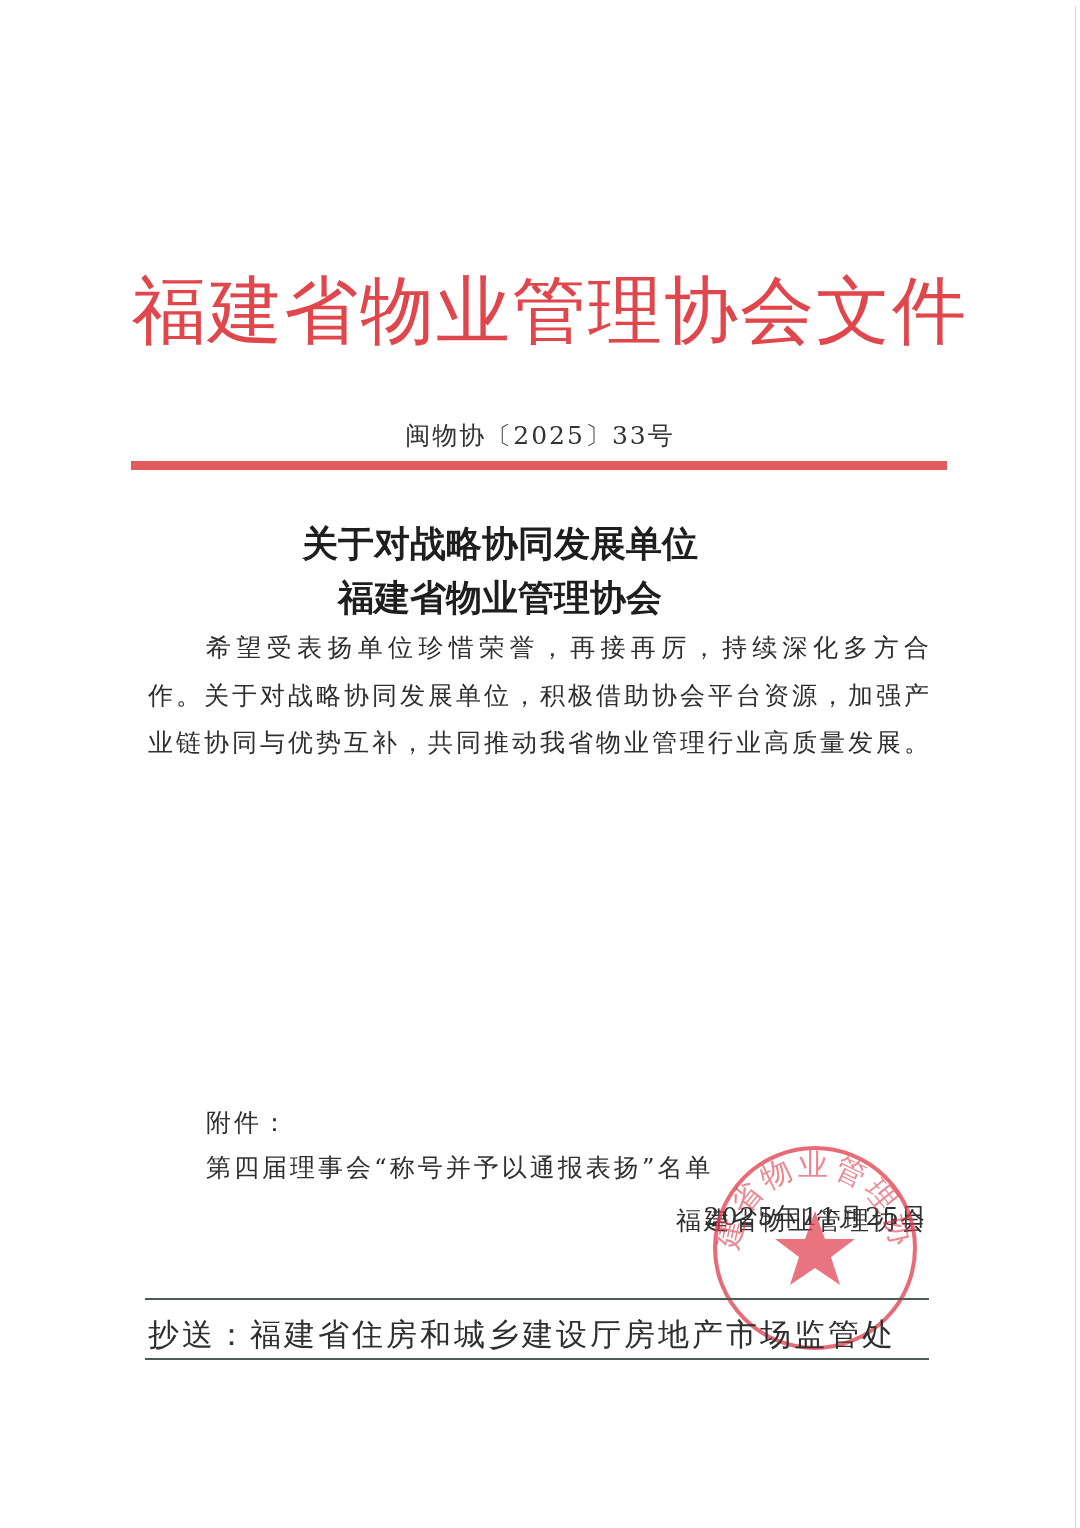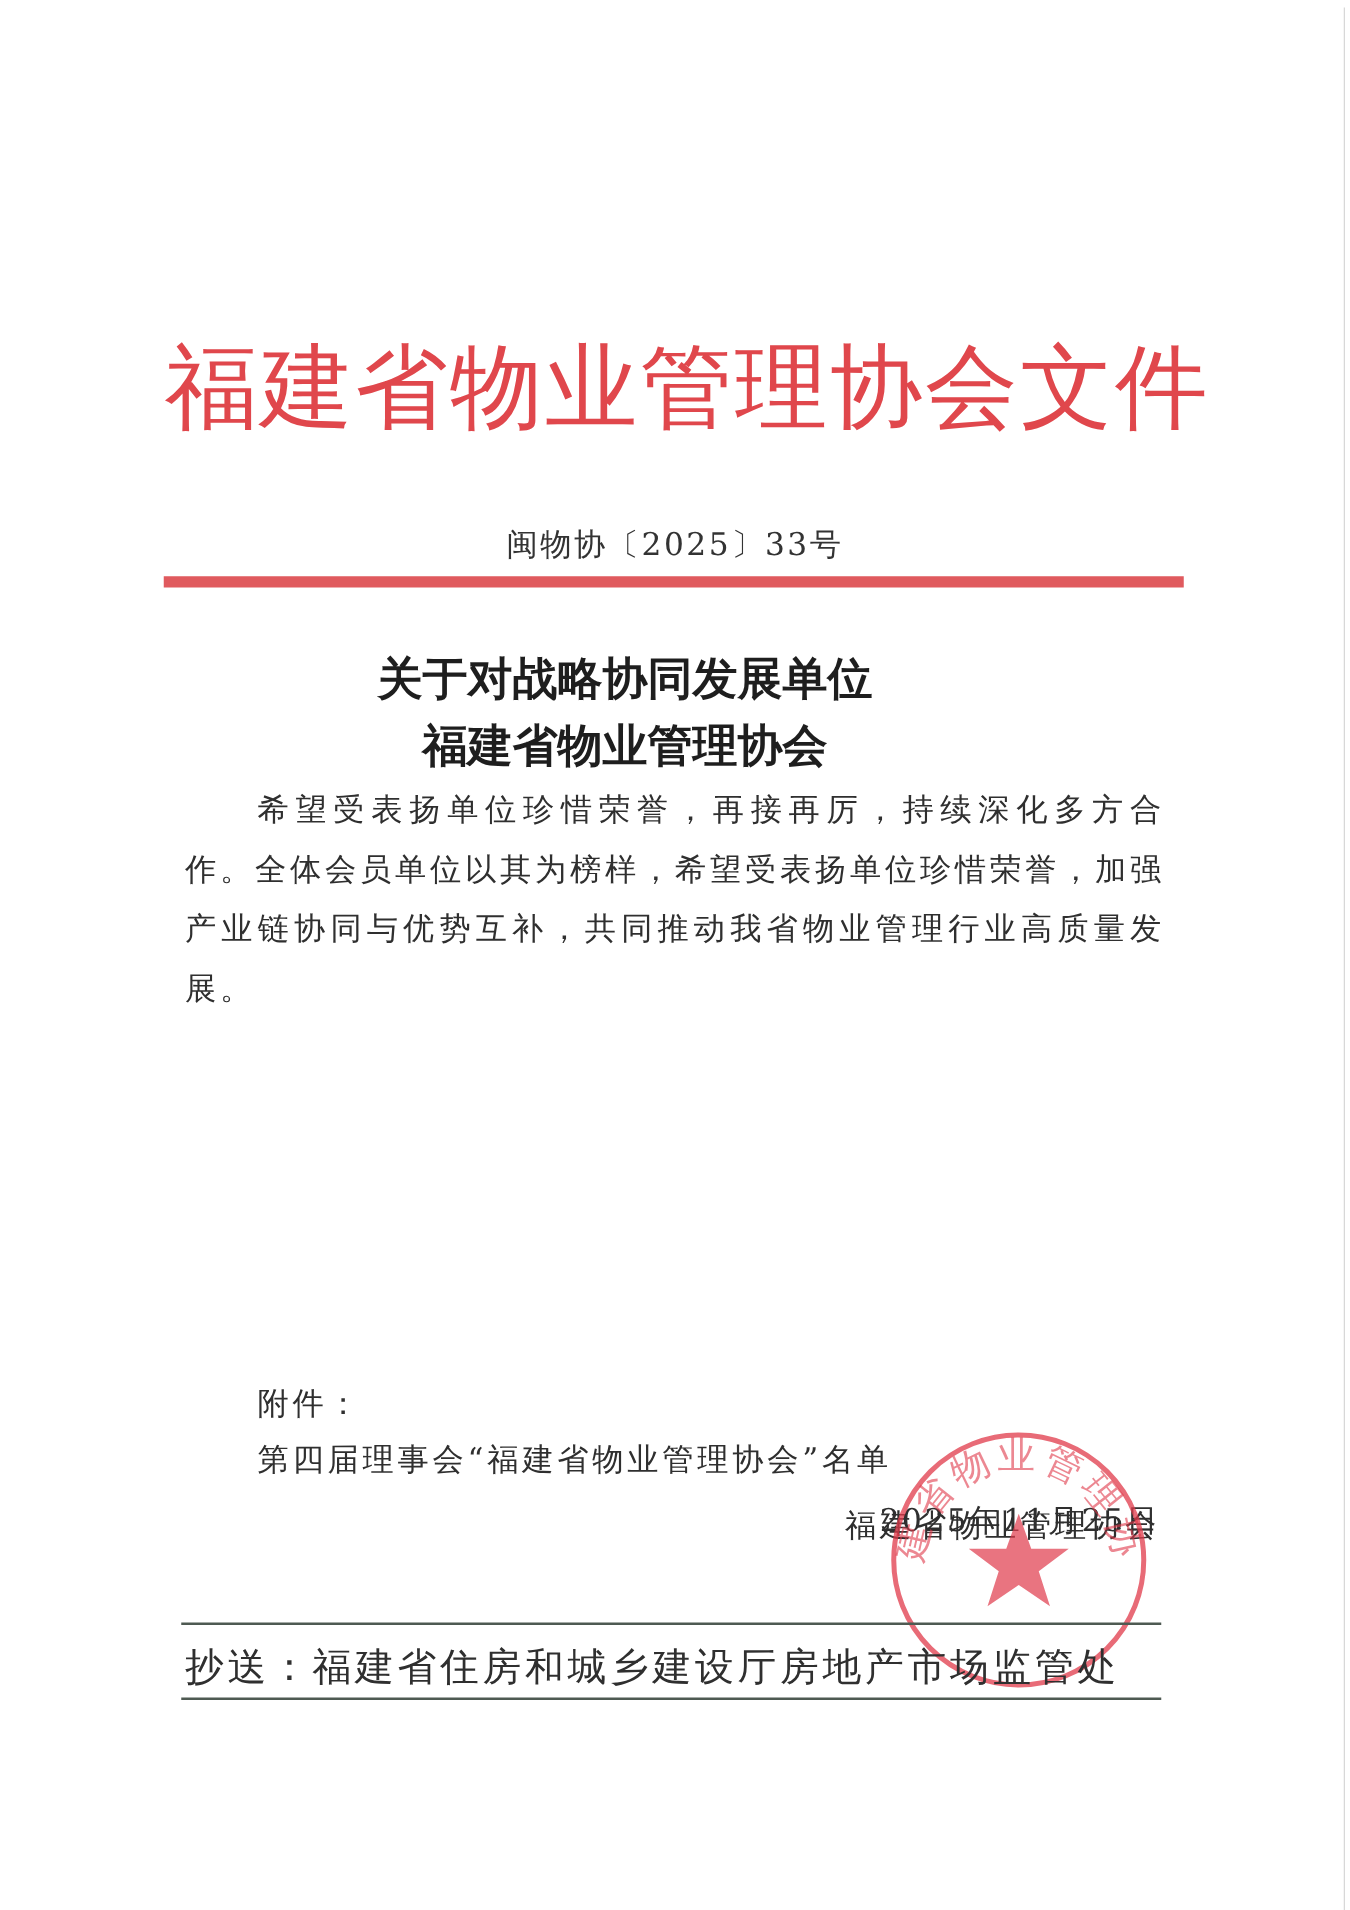--- a/index.html
+++ b/index.html
@@ -96,25 +96,25 @@
 <div class="doc-number">闽物协〔2025〕33号</div>
 
 <div class="red-rule"></div>
 
 <div class="title">
   <div>关于对战略协同发展单位</div>
   <div>福建省物业管理协会</div>
 </div>
 
 <div class="body-text">
-  <p>希望受表扬单位珍惜荣誉，再接再厉，持续深化多方合作。全体会员单位以其为榜样，希望受表扬单位珍惜荣誉，加强产业链协同与优势互补，共同推动我省物业管理行业高质量发展。</p>
+  <p>希望受表扬单位珍惜荣誉，再接再厉，持续深化多方合作。关于对战略协同发展单位，积极借助协会平台资源，加强产业链协同与优势互补，共同推动我省物业管理行业高质量发展。</p>
 </div>
 
 <div class="attach-label">附件：</div>
-<div class="attach-item">第四届理事会“福建省物业管理协会”名单</div>
+<div class="attach-item">第四届理事会“称号并予以通报表扬”名单</div>
 
 <div class="signature">福建省物业管理协会</div>
 <div class="date">2025年11月25日</div>
 
 <svg class="stamp" viewBox="0 0 210 210" xmlns="http://www.w3.org/2000/svg">
   <defs>
     <path id="sealArc" d="M 30 120 A 76 76 0 1 1 180 120"></path>
   </defs>
   <circle cx="105" cy="105" r="100" fill="none" stroke="#e0394a" stroke-width="4" opacity="0.75"></circle>
   <text font-family="DejaVu Serif, serif" font-size="30" fill="#e0394a" opacity="0.6" letter-spacing="4">

